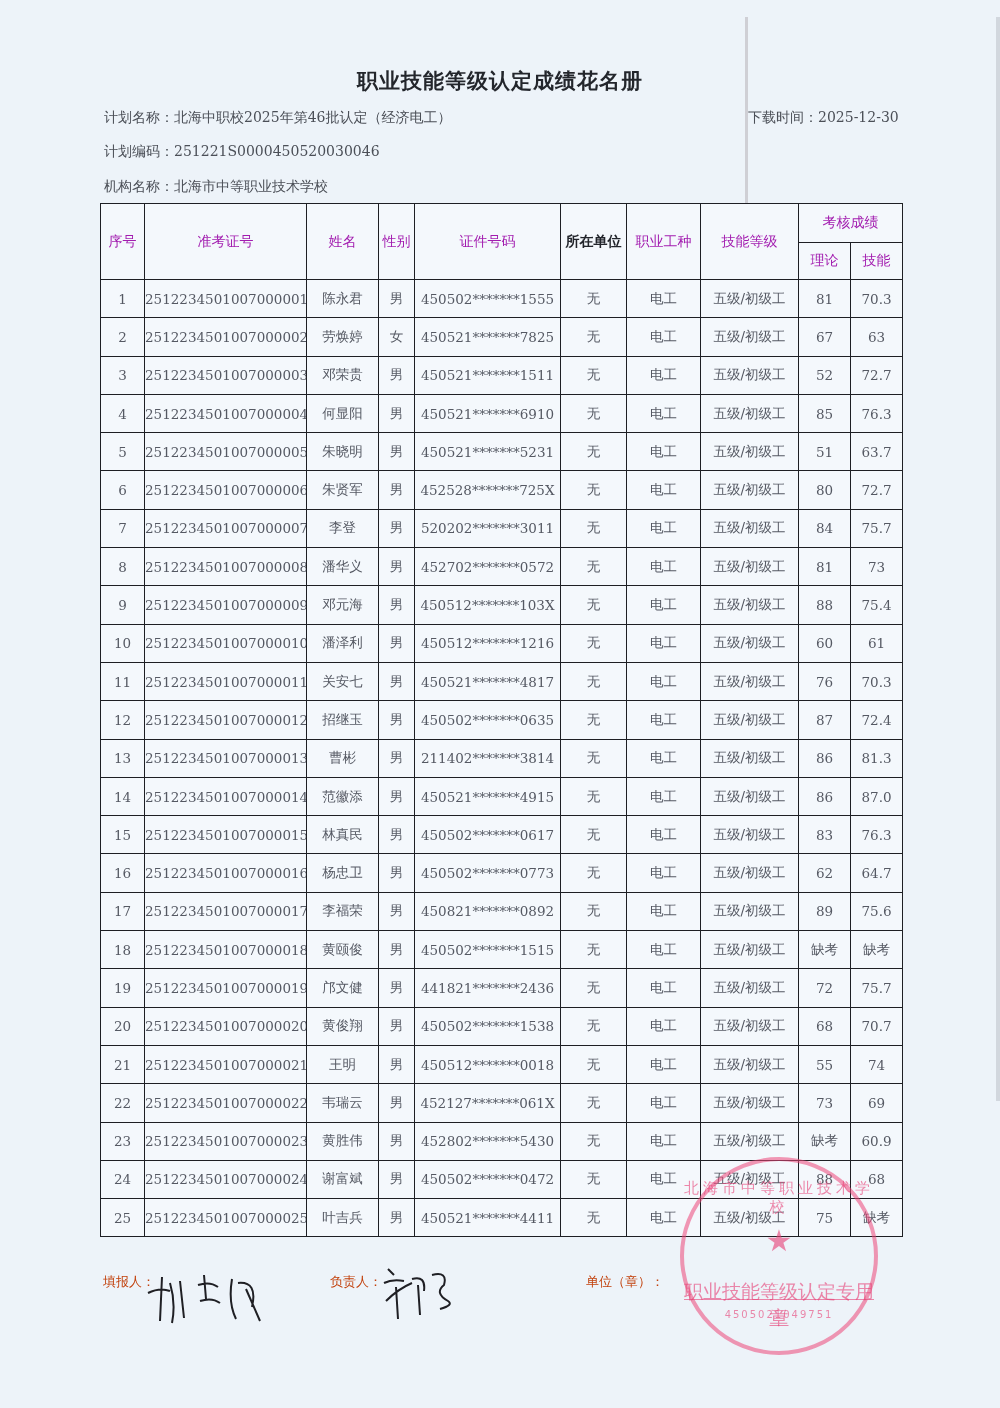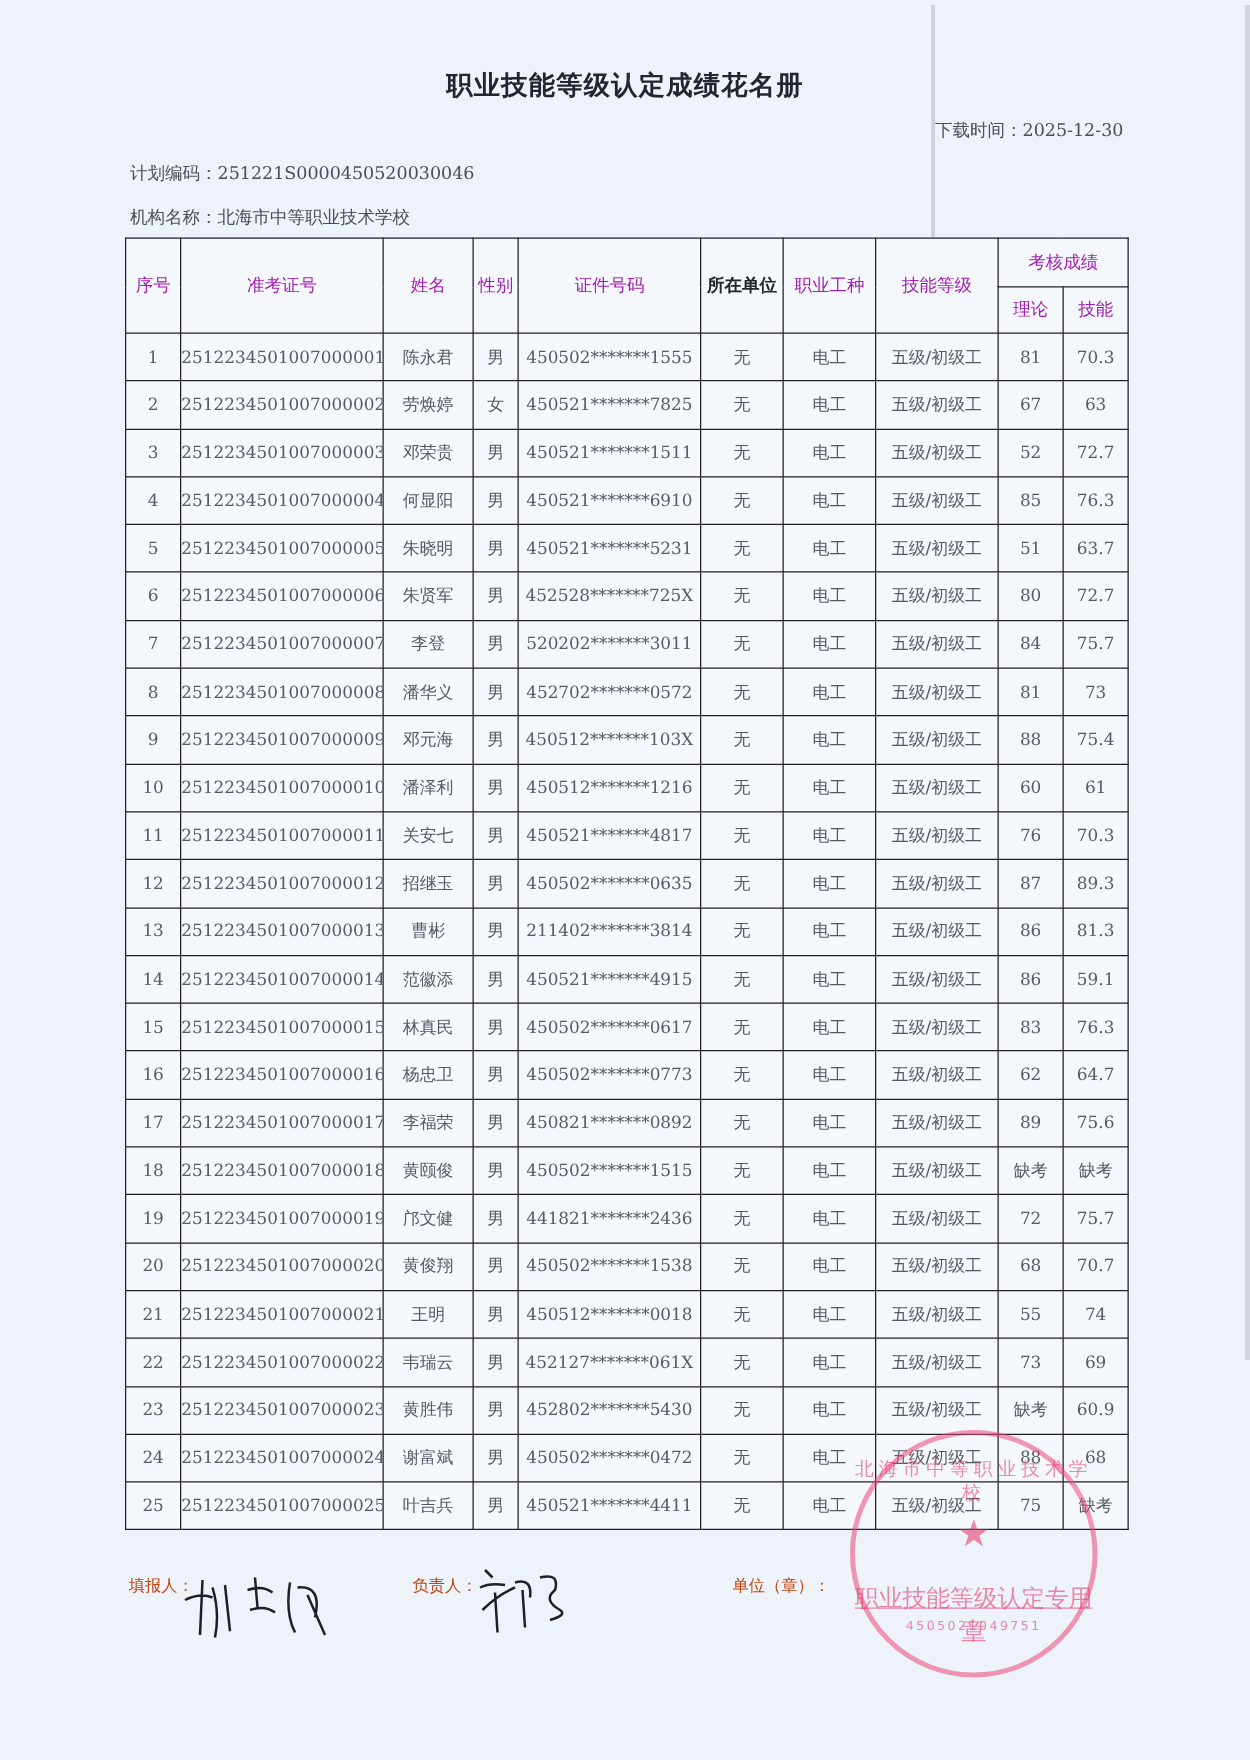--- a/index.html
+++ b/index.html
@@ -2,21 +2,21 @@
 <html><head>
 <meta charset="utf-8">
 <style>
   html, body { margin: 0; padding: 0; }
   body {
     width: 1000px; height: 1408px; position: relative; overflow: hidden;
     background: #edf3f9;
     font-family: "DejaVu Serif", "Liberation Serif", serif;
     color: #4a4d55;
   }
-  .page { position: absolute; left: 0; top: 4px; width: 1000px; height: 1084px; }
+  .page { position: absolute; left: 0; top: 17px; width: 1000px; height: 1084px; }
   .fold { position: absolute; top: 0; bottom: 0; width: 3px; background: #c7c6cc; opacity: 0.8; }
   .right-edge { position: absolute; right: 0; top: 0; width: 4px; height: 100%; background: #d2d7de; }
   .title {
     position: absolute; top: 50px; left: 0; width: 1000px; text-align: center;
     font-size: 21px; font-weight: bold; color: #23262c; letter-spacing: 1px;
     font-family: "DejaVu Sans", "Liberation Sans", sans-serif;
   }
   .meta { position: absolute; font-size: 14px; color: #4b4f57; }
   .meta .lbl { color: #4b4f57; }
   table.roster {
@@ -50,20 +50,23 @@
 </style>
 </head>
 <body>
 
 <div class="page">
   <div class="right-edge"></div>
   <div class="fold" style="left:745px;"></div>
 
   <div class="title">职业技能等级认定成绩花名册</div>
 
+  <div class="meta" style="left:104px; top:92px;">
+    <span class="lbl">计划名称：</span><span>北海中职校2025年第46批认定（经济电工）</span>
+  </div>
   <div class="meta" style="left:748px; top:92px;">
     <span class="lbl">下载时间：</span><span>2025-12-30</span>
   </div>
   <div class="meta" style="left:104px; top:126px;">
     <span class="lbl">计划编码：</span><span>251221S0000450520030046</span>
   </div>
   <div class="meta" style="left:104px; top:161px;">
     <span class="lbl">机构名称：</span><span>北海市中等职业技术学校</span>
   </div>
 
@@ -233,21 +236,21 @@
         <tr>
           <td class="seq">12</td>
           <td class="ticket">2512234501007000012</td>
           <td class="name">招继玉</td>
           <td class="gender">男</td>
           <td class="idnum">450502*******0635</td>
           <td class="unit">无</td>
           <td class="job">电工</td>
           <td class="level">五级/初级工</td>
           <td class="theory">87</td>
-          <td class="skill">89.3</td>
+          <td class="skill">72.4</td>
         </tr>
         <tr>
           <td class="seq">13</td>
           <td class="ticket">2512234501007000013</td>
           <td class="name">曹彬</td>
           <td class="gender">男</td>
           <td class="idnum">211402*******3814</td>
           <td class="unit">无</td>
           <td class="job">电工</td>
           <td class="level">五级/初级工</td>
@@ -257,21 +260,21 @@
         <tr>
           <td class="seq">14</td>
           <td class="ticket">2512234501007000014</td>
           <td class="name">范徽添</td>
           <td class="gender">男</td>
           <td class="idnum">450521*******4915</td>
           <td class="unit">无</td>
           <td class="job">电工</td>
           <td class="level">五级/初级工</td>
           <td class="theory">86</td>
-          <td class="skill">59.1</td>
+          <td class="skill">87.0</td>
         </tr>
         <tr>
           <td class="seq">15</td>
           <td class="ticket">2512234501007000015</td>
           <td class="name">林真民</td>
           <td class="gender">男</td>
           <td class="idnum">450502*******0617</td>
           <td class="unit">无</td>
           <td class="job">电工</td>
           <td class="level">五级/初级工</td>

